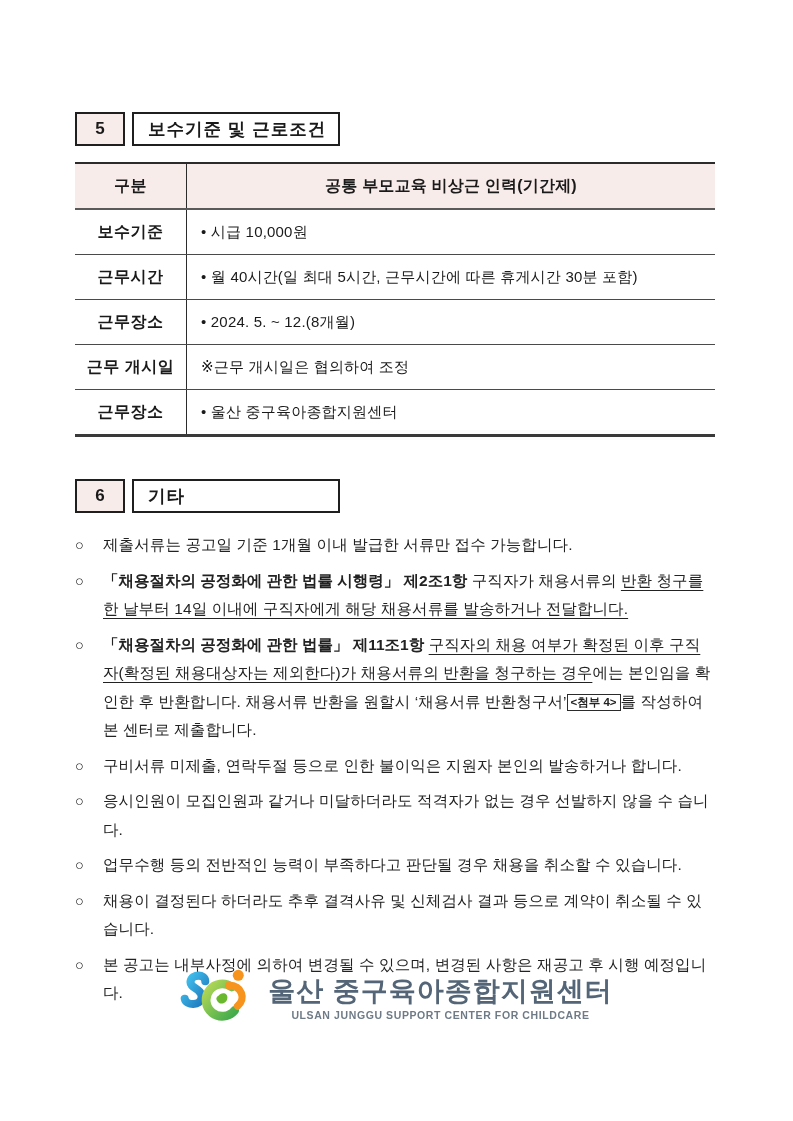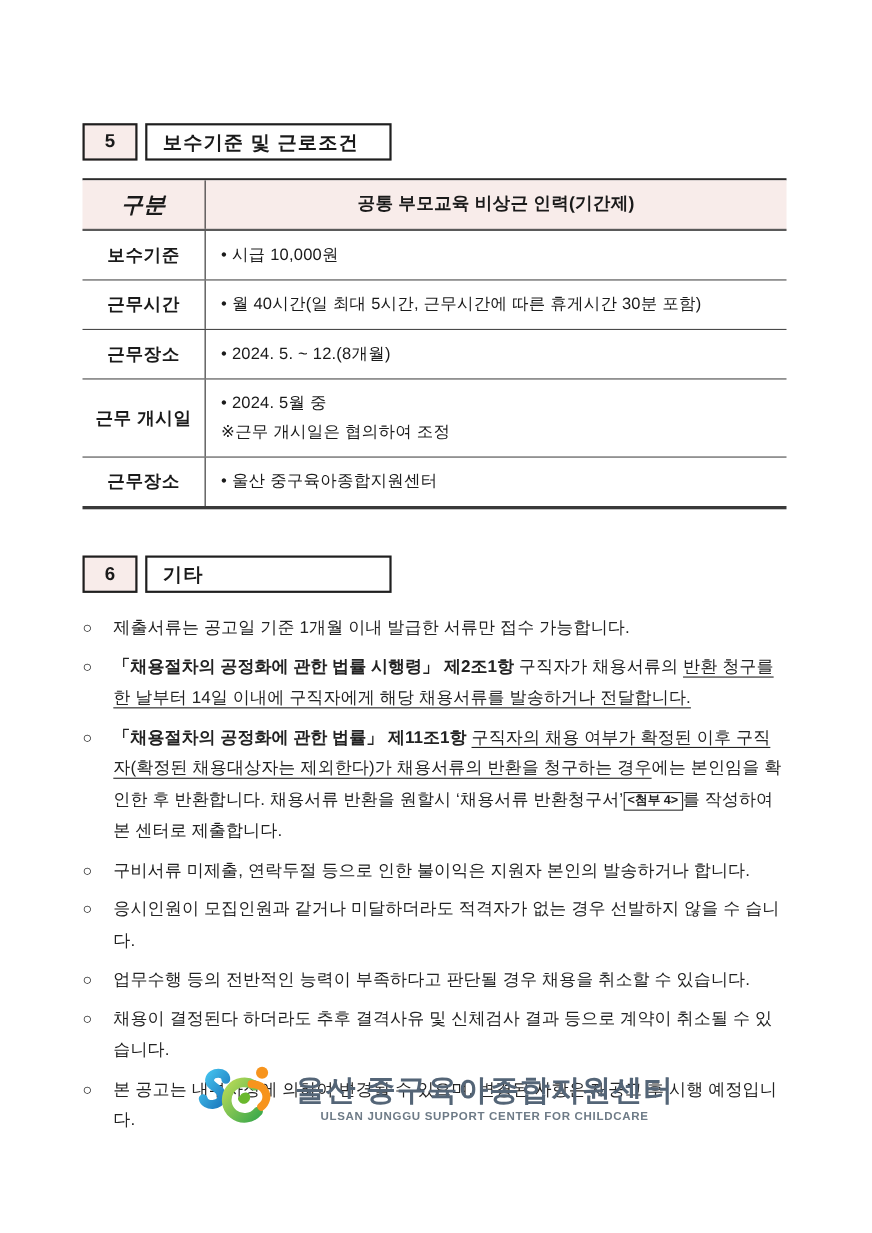--- a/index.html
+++ b/index.html
@@ -11,41 +11,41 @@
   .content { position:absolute; left:75px; top:112px; width:640px; }
 
   
   .sec-head { display:flex; align-items:stretch; height:34px; margin-bottom:16px; }
   .sec-badge {
     width:50px; background:#f8ecea; border:2px solid #1f1f1f;
     display:flex; align-items:center; justify-content:center;
     font-weight:700; font-size:17px; box-sizing:border-box;
   }
   .sec-title-box {
-    width:224px; border:2px solid #1f1f1f; margin-left:7px;
+    width:208px; border:2px solid #1f1f1f; margin-left:7px;
     display:flex; align-items:center; padding-left:14px;
     font-weight:700; font-size:17.5px; letter-spacing:1px; box-sizing:border-box;
   }
 
   
   .tbl { border-top:2.4px solid #2b2b2b; border-bottom:3px solid #3a3a3a; }
   .tbl-row { display:flex; border-bottom:1.6px solid #4a4a4a; }
   .tbl-row:last-child { border-bottom:none; }
   .tbl-row.header { background:#f8ecea; border-bottom:2.4px solid #5a5a5a; }
   .tbl-label {
     width:112px; flex:0 0 112px; display:flex; align-items:center; justify-content:center;
     text-align:center; font-weight:700; font-size:16px; letter-spacing:0.5px;
     border-right:1.8px solid #2b2b2b; box-sizing:border-box; padding:6px 2px;
   }
   .tbl-content {
     flex:1; display:flex; flex-direction:column; justify-content:center;
     padding:9px 14px; font-size:15px; line-height:26px; letter-spacing:0.2px;
   }
   .tbl-row.header .tbl-content { align-items:center; font-weight:700; font-size:16px; }
-  .tbl-row.header .tbl-label { font-size:20px;font-style:italic; }
+  .tbl-row.header .tbl-label { font-size:16px; }
 
   
   .sec6 { margin-top:42px; }
 
   
   .notes { margin-top:18px; }
   .note {
     position:relative; padding-left:28px; font-size:15.5px;
     line-height:28.5px; letter-spacing:0.1px; margin-bottom:7px; color:#222;
   }
@@ -110,21 +110,20 @@
         </div>
         <div class="tbl-row">
           <div class="tbl-label">근무장소</div>
           <div class="tbl-content">
             <div>• 2024. 5. ~ 12.(8개월)</div>
           </div>
         </div>
         <div class="tbl-row">
           <div class="tbl-label">근무 개시일</div>
           <div class="tbl-content">
-            <div>• 2024. 5월 중</div>
             <div>※근무 개시일은 협의하여 조정</div>
           </div>
         </div>
         <div class="tbl-row">
           <div class="tbl-label">근무장소</div>
           <div class="tbl-content">
             <div>• 울산 중구육아종합지원센터</div>
           </div>
         </div>
       </div>

